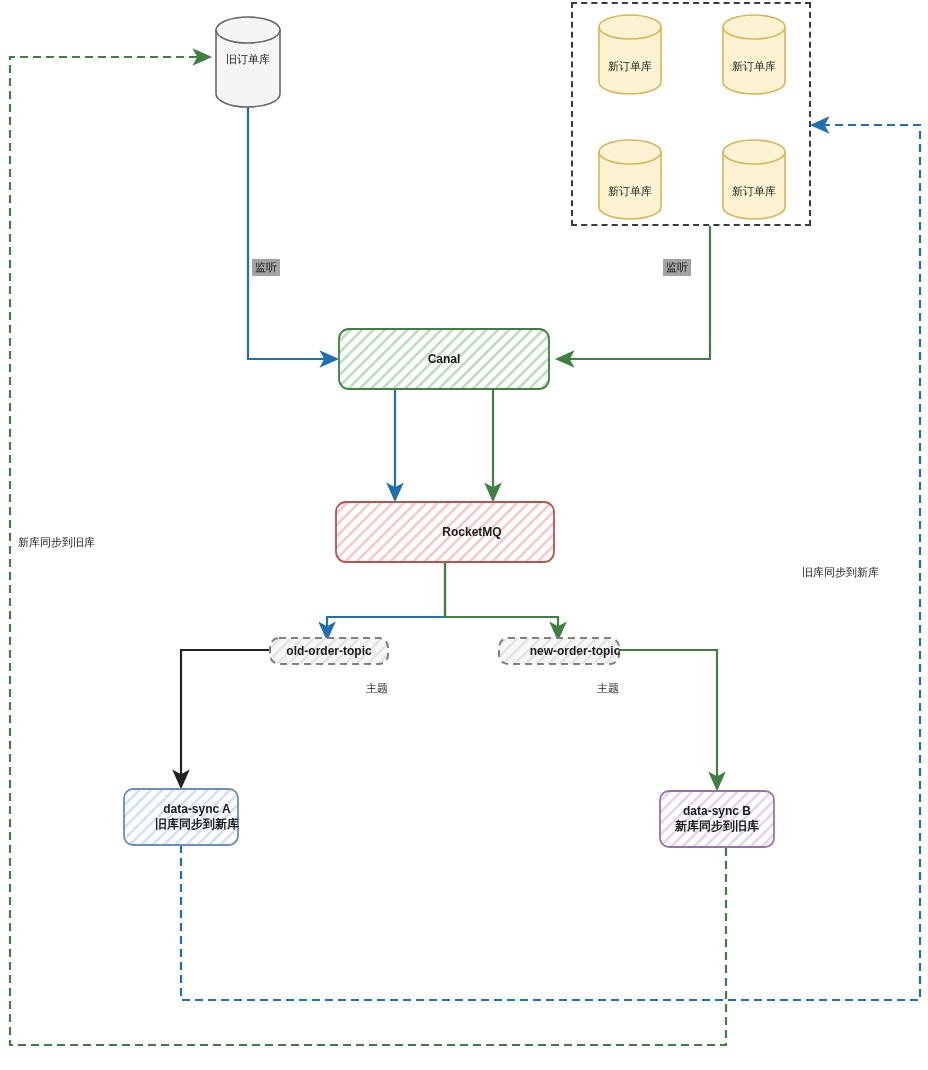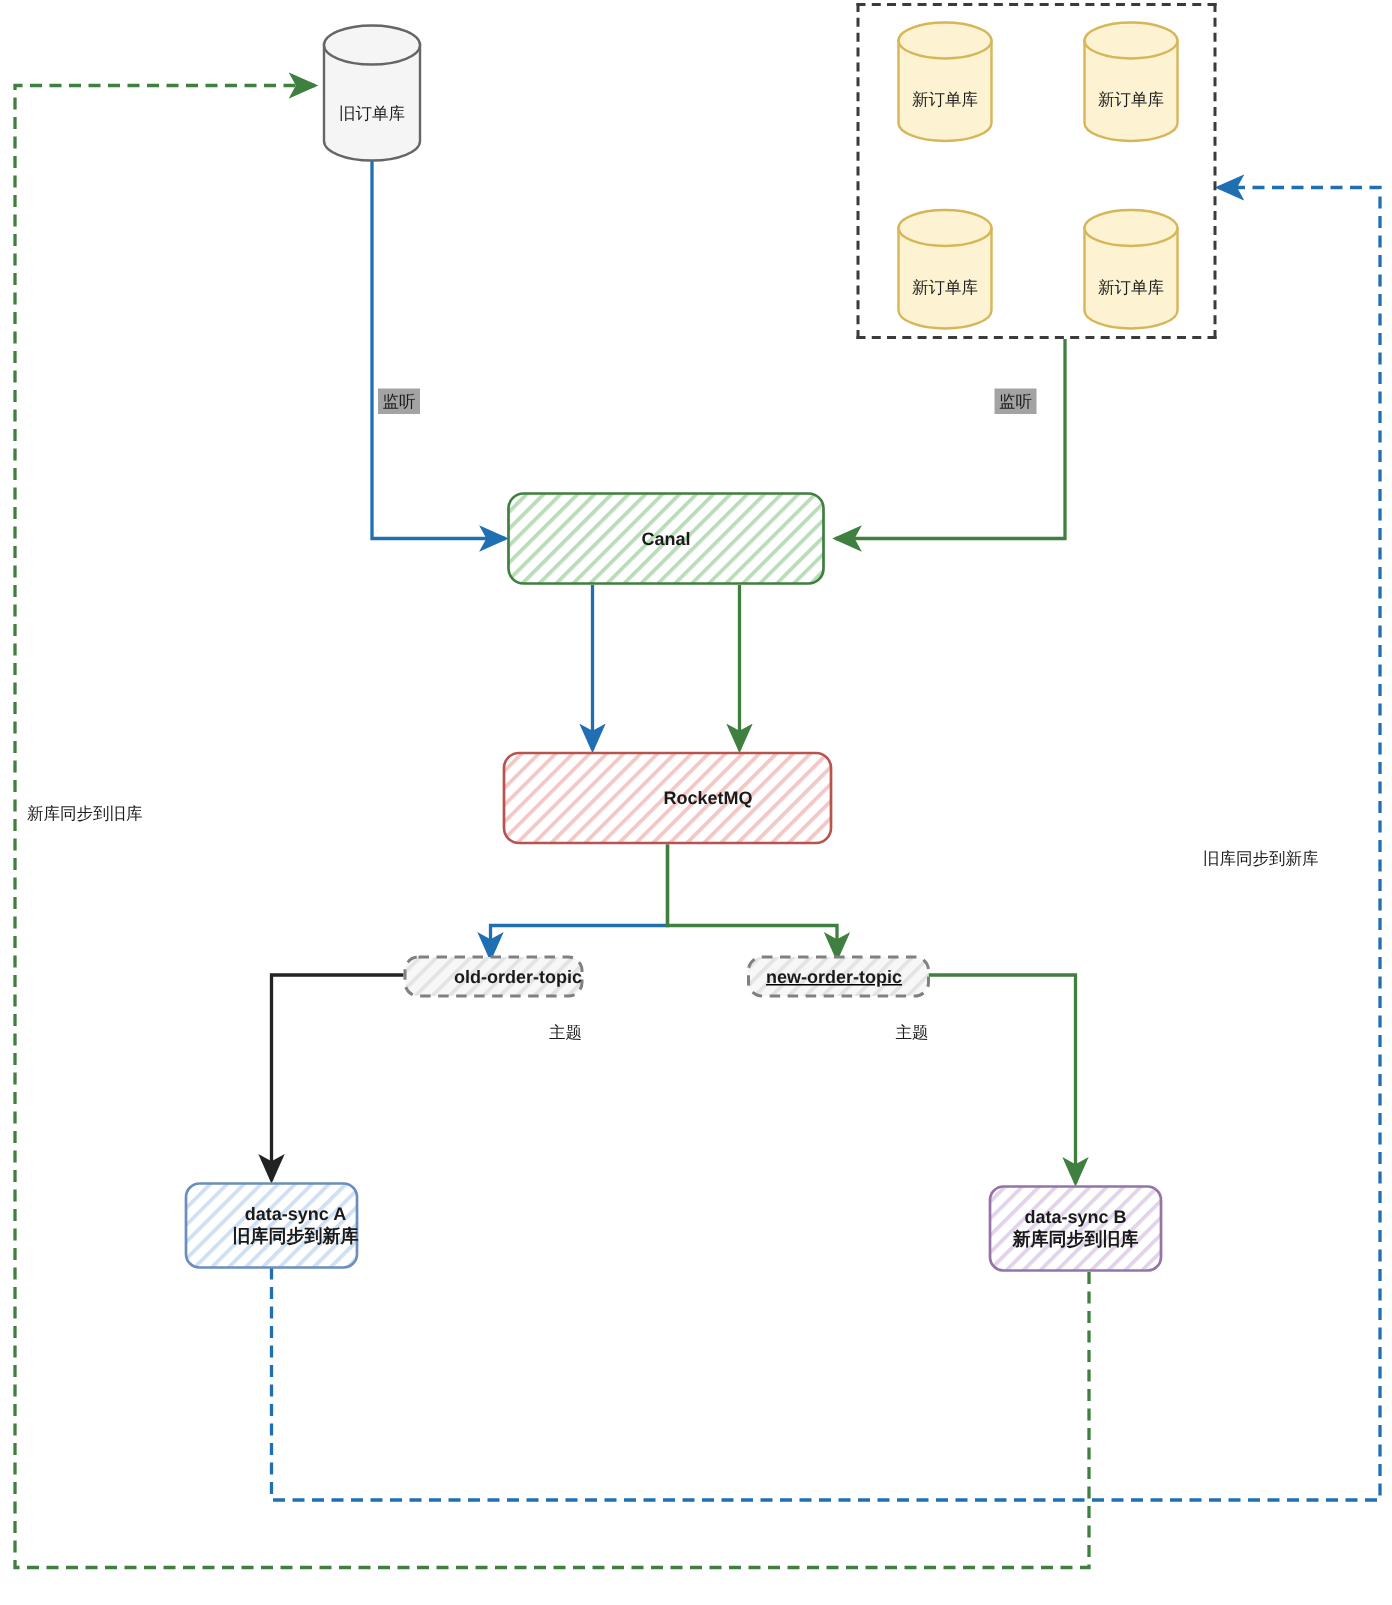--- a/index.html
+++ b/index.html
@@ -106,21 +106,21 @@
 
     <rect x="124" y="789" width="114" height="56" rx="9" ry="9" fill="url(#hatchBlue)" stroke="#6c8ebf" stroke-width="1.8"></rect>
 
     <rect x="660" y="791" width="114" height="56" rx="9" ry="9" fill="url(#hatchPurple)" stroke="#9673a6" stroke-width="1.8"></rect>
 
     <rect x="270" y="638" width="118" height="26" rx="9" ry="9" fill="url(#hatchGray)" stroke="#808080" stroke-width="2" stroke-dasharray="7,5"></rect>
 
     <rect x="499" y="638" width="120" height="26" rx="9" ry="9" fill="url(#hatchGray)" stroke="#808080" stroke-width="2" stroke-dasharray="7,5"></rect>
   </svg>
 
-  <div class="node" style="left:216px;top:60px;width:64px;height:30px;">
+  <div class="node" style="left:216px;top:44px;width:64px;height:30px;">
     <span class="cyl-label">旧订单库</span>
   </div>
 
   <div class="node" style="left:599px;top:52px;width:62px;height:28px;">
     <span class="cyl-label">新订单库</span>
   </div>
   <div class="node" style="left:723px;top:52px;width:62px;height:28px;">
     <span class="cyl-label">新订单库</span>
   </div>
   <div class="node" style="left:599px;top:177px;width:62px;height:28px;">
@@ -131,26 +131,26 @@
   </div>
 
   <div class="node" style="left:339px;top:329px;width:210px;height:60px;">
     <span class="node-label">Canal</span>
   </div>
 
   <div class="node" style="left:336px;top:502px;width:218px;height:60px;margin-left:27px;">
     <span class="node-label">RocketMQ</span>
   </div>
 
-  <div class="node" style="left:270px;top:638px;width:118px;height:26px;justify-content:flex-end;">
+  <div class="node" style="left:270px;top:638px;width:118px;height:26px;">
     <span class="node-label">old-order-topic</span>
   </div>
   <div class="sub-label" style="left:270px;top:681px;width:118px;">主题</div>
 
-  <div class="node" style="left:496px;top:638px;width:120px;height:26px;text-decoration:underline;">
+  <div class="node" style="left:515px;top:638px;width:120px;height:26px;">
     <span class="node-label">new-order-topic</span>
   </div>
   <div class="sub-label" style="left:499px;top:681px;width:120px;">主题</div>
 
   <div class="node" style="left:124px;top:789px;width:114px;height:56px;margin-left:16px;">
     <span class="node-label">data-sync A
 旧库同步到新库</span>
   </div>
 
   <div class="node" style="left:660px;top:791px;width:114px;height:56px;border-radius:16px;">

